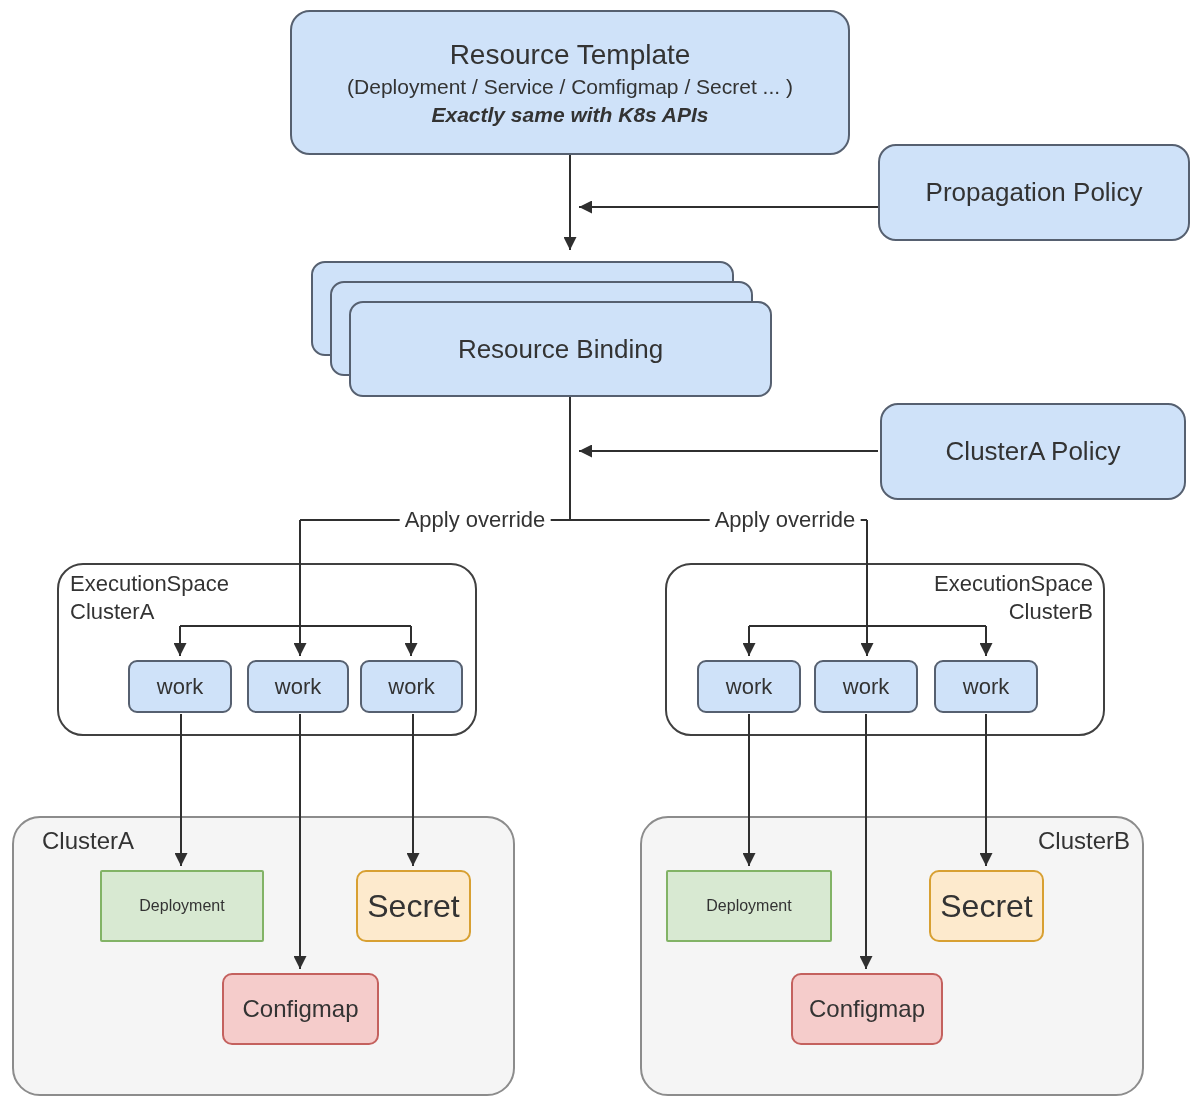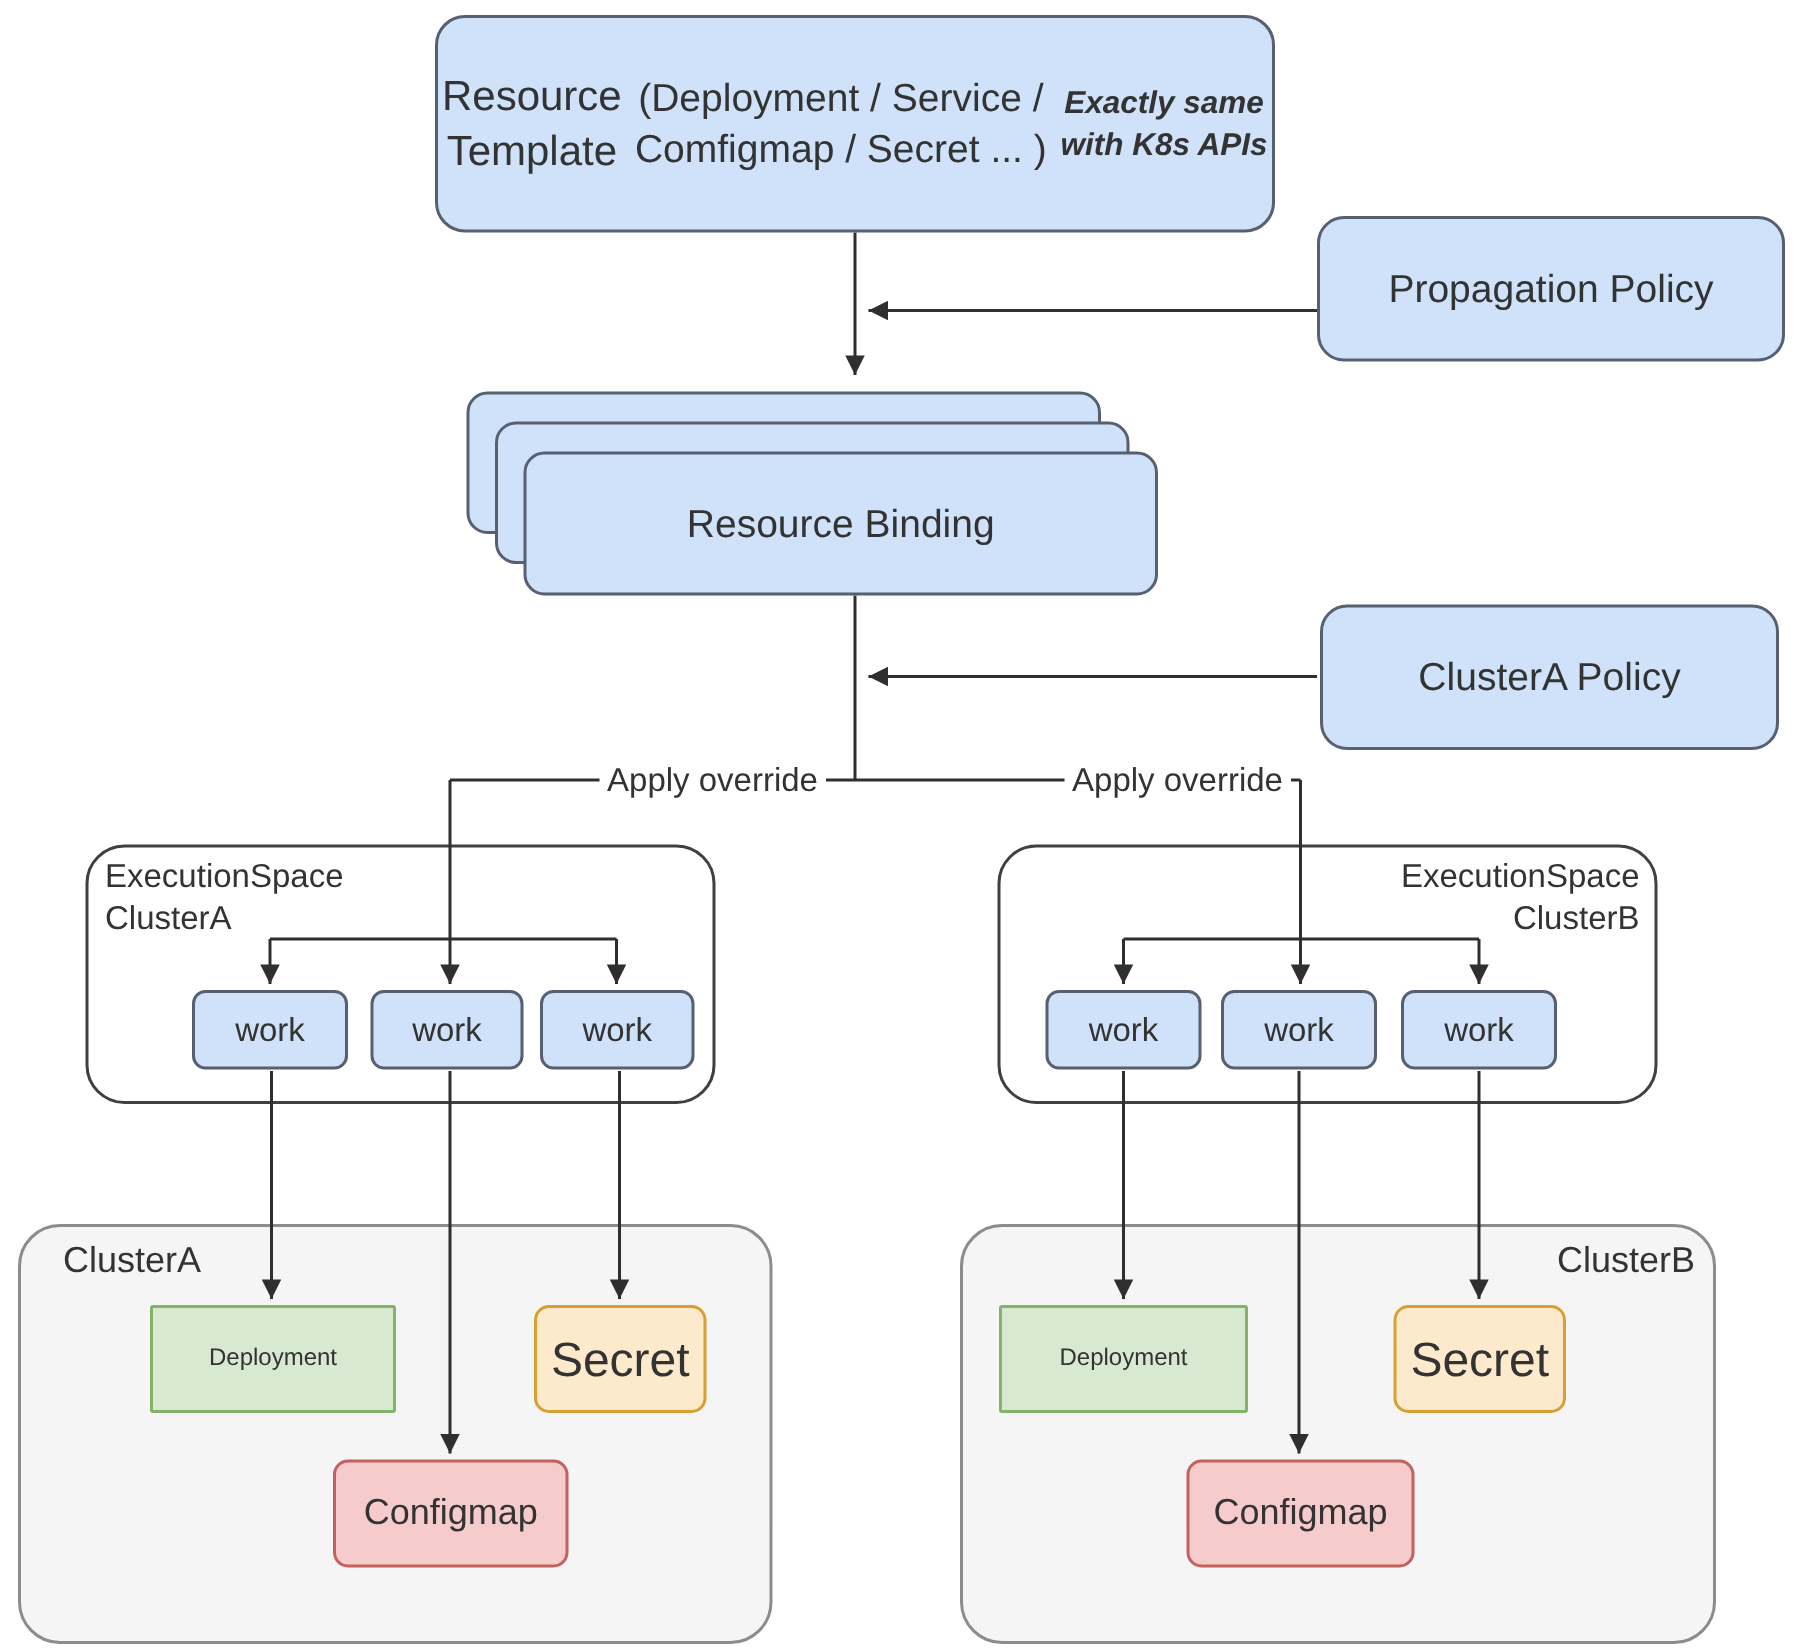--- a/index.html
+++ b/index.html
@@ -10,23 +10,23 @@
   }
   .box{
     position:absolute;box-sizing:border-box;
     display:flex;align-items:center;justify-content:center;
     text-align:center;z-index:3;
   }
   .blue{
     background:var(--blue-fill,#cfe2f9);
     border:2px solid var(--blue-stroke,#566070);
   }
-  .rt{border-radius:20px;flex-direction:row;line-height:1.3;}
+  .rt{border-radius:20px;flex-direction:column;line-height:1.3;}
   .rt .t1{font-size:28px;}
-  .rt .t2{font-size:26px;}
+  .rt .t2{font-size:21px;}
   .rt .t3{font-size:21px;font-weight:bold;font-style:italic;}
   .policy{border-radius:18px;font-size:26px;}
   .bind{border-radius:14px;font-size:26px;}
   .work{border-radius:9px;font-size:22px;}
   .execspace{
     position:absolute;box-sizing:border-box;background:#ffffff;
     border:2px solid var(--container-stroke,#404040);
     border-radius:26px;z-index:0;
   }
   .execlabel{

